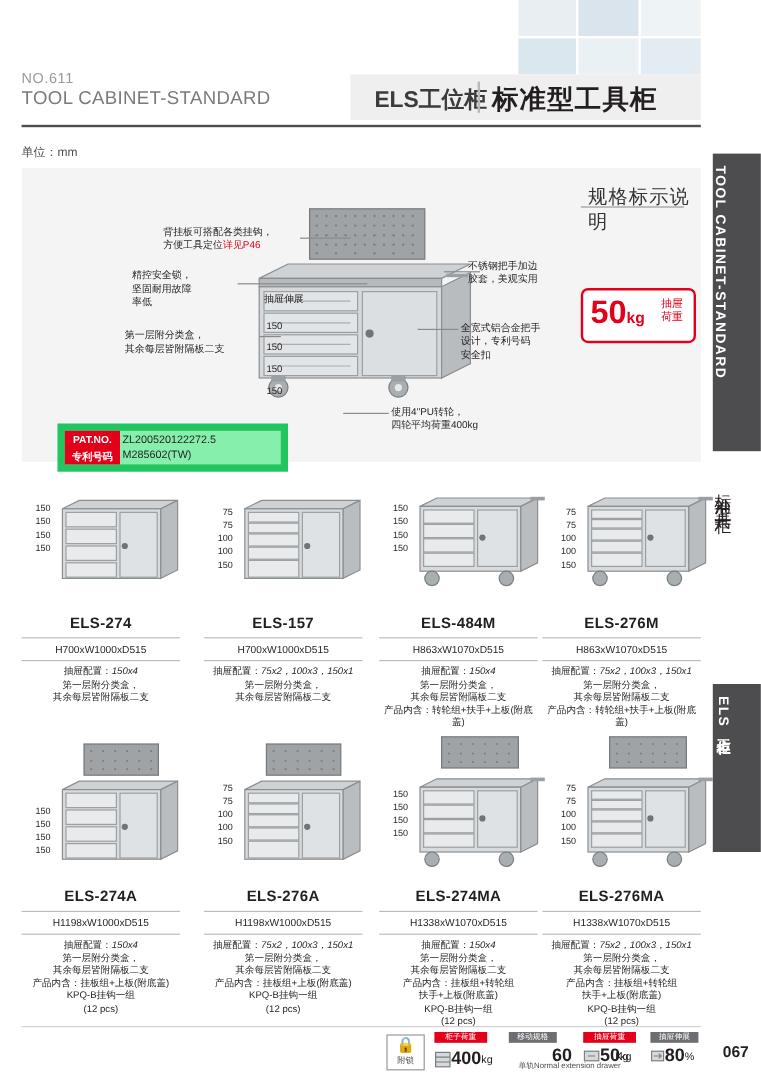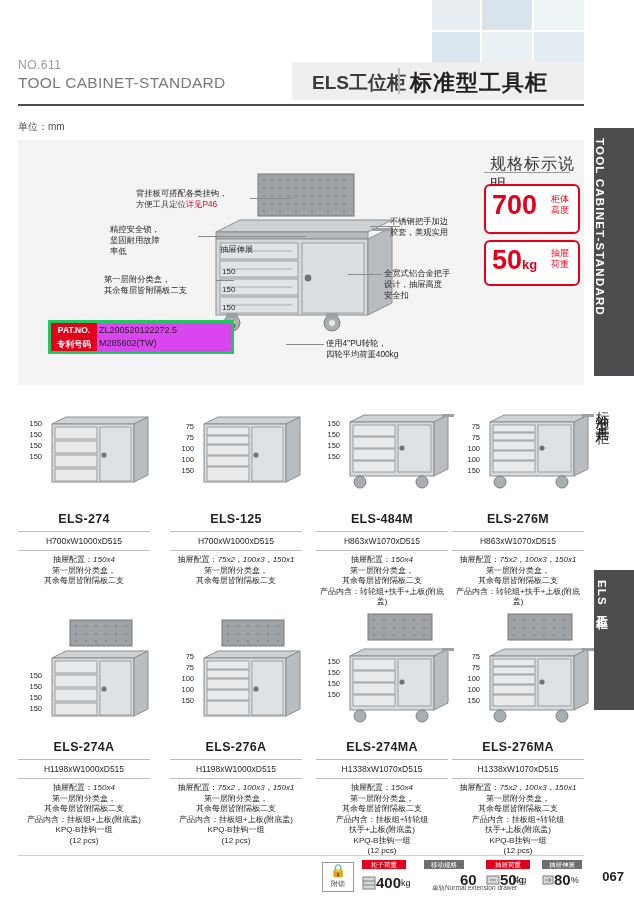--- a/index.html
+++ b/index.html
@@ -53,21 +53,21 @@
 
   .badge{position:absolute;border:2px solid #e2001a;border-radius:6px;background:#fff;}
   .b1{left:466px;top:44px;width:92px;height:46px;}
   .b2{left:466px;top:100px;width:92px;height:42px;}
   .b-num{position:absolute;left:6px;top:4px;font-size:27px;font-weight:bold;color:#e2001a;font-family:"Liberation Sans",sans-serif;}
   .b-num small{font-size:13px;}
   .b-txt{position:absolute;right:5px;top:8px;font-size:9px;color:#e2001a;line-height:11px;width:26px;text-align:center;}
   .b2 .b-num{top:3px;}
   .b2 .b-txt{top:6px;}
 
-  .pat{position:absolute;left:30px;top:180px;width:180px;height:28px;border:3px solid #22c55e;background:#d946ef;}
+  .pat{position:absolute;left:30px;top:213px;width:180px;height:28px;border:6px solid #22c55e;background:#86efac;}
   .pat-l{position:absolute;left:0;top:0;width:46px;height:28px;background:#e2001a;}
   .pat-l b{display:block;color:#fff;font-size:8.5px;text-align:center;line-height:13px;padding-top:1px;}
   .pat-r{position:absolute;left:48px;top:1px;font-size:9px;color:#231f20;line-height:13px;}
 
   .callout{position:absolute;font-size:8.3px;color:#231f20;line-height:11px;}
   .red{color:#e2001a;}
   .lead{position:absolute;background:#8a8a8a;height:1px;}
 
   .dim{position:absolute;font-size:8px;color:#231f20;}
 
@@ -128,24 +128,20 @@
   <div class="hdr-cn1">ELS工位柜</div>
   <div class="hdr-div"></div>
   <div class="hdr-cn2">标准型工具柜</div>
   <div class="hdr-rule"></div>
   <div class="unit">单位：mm</div>
 
   <div class="hero">
     <div class="hero-title">规格标示说明</div>
     <div class="hero-title-line"></div>
 
-    <div class="badge b1">
-      <div class="b-num">700</div>
-      <div class="b-txt">柜体高度</div>
-    </div>
     <div class="badge b2">
       <div class="b-num">
         <span>50</span><small>kg</small>
       </div>
       <div class="b-txt">抽屉荷重</div>
     </div>
 
     <svg class="hero-img" style="left:178px;top:30px;" width="230" height="190" viewBox="0 0 230 190">
 
       <rect x="62" y="4" width="96" height="42" fill="#9fa3a6" stroke="#75797c" stroke-width="1"></rect>
@@ -250,21 +246,21 @@
     <div class="lead" style="left:198px;top:140px;width:18px;"></div>
 
     <div class="callout" style="left:372px;top:76px;width:100px;">
       <span>不锈钢把手加边</span><br>
       <span>胶套，美观实用</span>
     </div>
     <div class="lead" style="left:352px;top:86px;width:30px;"></div>
 
     <div class="callout" style="left:366px;top:128px;width:104px;">
       <span>全宽式铝合金把手</span><br>
-      <span>设计，抽屉高度</span><br>
+      <span>设计，专利号码</span><br>
       <span>安全扣</span>
     </div>
     <div class="lead" style="left:330px;top:134px;width:34px;"></div>
 
     <div class="callout" style="left:308px;top:198px;width:140px;">
       <span>使用4"PU转轮，</span><br>
       <span>四轮平均荷重400kg</span>
     </div>
     <div class="lead" style="left:268px;top:204px;width:38px;"></div>
 
@@ -328,21 +324,21 @@
     <polygon points="86,12 100,5 100,63 86,70" fill="#babdbf" stroke="#8a8e91"></polygon>
     <rect x="7" y="15" width="42" height="8" fill="#e8eaec" stroke="#9aa0a3"></rect>
     <rect x="7" y="24" width="42" height="8" fill="#e8eaec" stroke="#9aa0a3"></rect>
     <rect x="7" y="33" width="42" height="10" fill="#e8eaec" stroke="#9aa0a3"></rect>
     <rect x="7" y="44" width="42" height="10" fill="#e8eaec" stroke="#9aa0a3"></rect>
     <rect x="7" y="55" width="42" height="14" fill="#e8eaec" stroke="#9aa0a3"></rect>
     <rect x="52" y="15" width="31" height="54" fill="#dfe2e4" stroke="#9aa0a3"></rect>
     <circle cx="56" cy="43" r="2.6" fill="#6f7477"></circle>
   </svg>
   <div class="cell" style="left:170px;top:512px;">
-    <div class="name">ELS-125</div>
+    <div class="name">ELS-157</div>
     <div class="hr"></div>
     <div class="sizeline">H700xW1000xD515</div>
     <div class="hr2"></div>
     <div class="spec">
       <span>抽屉配置：</span><span class="it">75x2，100x3，150x1</span><br>
       <span>第一层附分类盒，</span><br>
       <span>其余每层皆附隔板二支</span>
     </div>
   </div>
 

